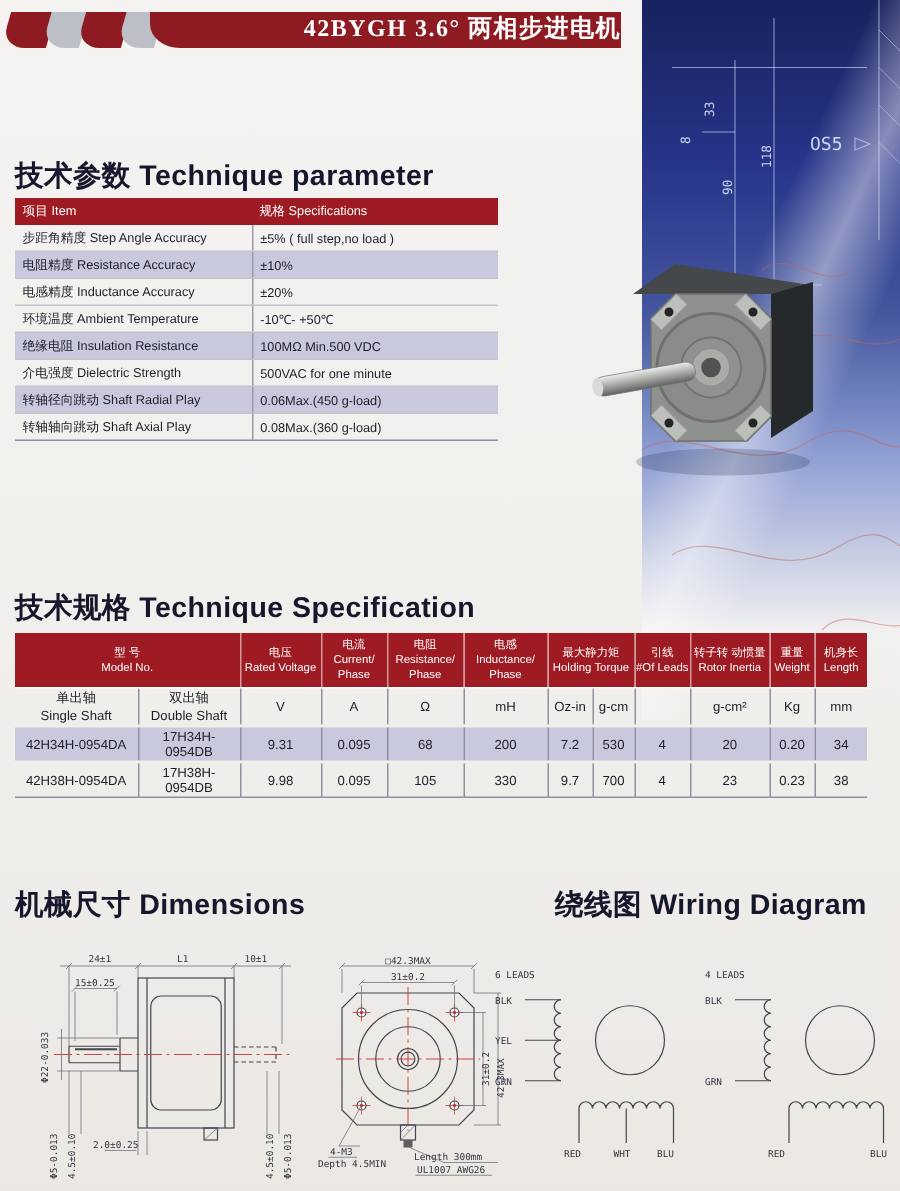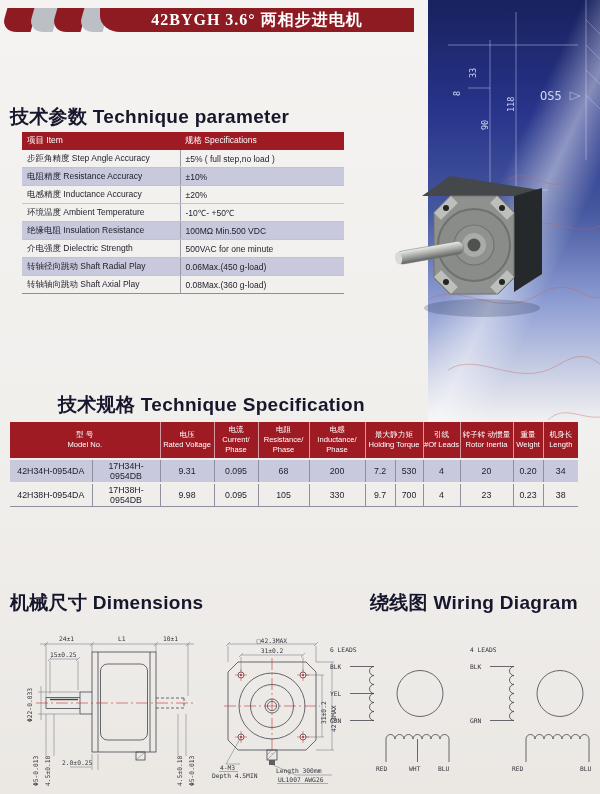--- a/index.html
+++ b/index.html
@@ -9,26 +9,26 @@
   svg{overflow:visible;}
   
   #photo-panel{position:absolute;left:428px;top:0;width:186px;height:480px;
     background:
       linear-gradient(115deg,rgba(255,255,255,0) 38%,rgba(255,255,255,.45) 50%,rgba(255,255,255,0) 62%),
       linear-gradient(180deg,#18225e 0px,#27348a 110px,#45579f 210px,#8c9cd2 300px,rgba(240,243,250,0.3) 420px,rgba(240,243,250,0) 470px);}
   
   #banner{position:absolute;left:0;top:8px;width:414px;height:24px;z-index:3;}
   .stripe{position:absolute;top:0;height:24px;transform:skewX(-16deg);border-bottom-left-radius:16px 14px;}
   #bar{position:absolute;left:100px;top:0;right:0;bottom:0;background:#8e1a22;border-bottom-left-radius:20px 16px;}
-  #bar span{display:block;line-height:23px;text-align:center;color:#fff;font-family:"Liberation Serif",serif;
+  #bar span{display:block;line-height:23px;text-align:right;color:#fff;font-family:"Liberation Serif",serif;
     font-weight:bold;font-size:16px;letter-spacing:1px;}
   
   .h2{position:absolute;font-weight:bold;font-size:19px;color:#16162c;letter-spacing:.3px;z-index:3;}
   
-  #t1{position:absolute;left:22px;top:132px;width:322px;border-collapse:collapse;table-layout:fixed;z-index:3;}
+  #t1{position:absolute;left:10px;top:132px;width:322px;border-collapse:collapse;table-layout:fixed;z-index:3;}
   #t1 th{background:#9e1b24;color:#fff;font-weight:normal;font-size:8.5px;text-align:left;padding:3px 5px;height:12px;}
   #t1 td{font-size:8.5px;color:#1d1d28;padding:2px 5px;height:13px;border-bottom:1px solid #c3c3cc;}
   #t1 td:first-child{border-right:1px solid #9a9aa8;}
   #t1 tr.lav td{background:#c8c9dd;}
   #t1 tr:last-child td{border-bottom:1px solid #8d8d9c;}
   
   #t2{position:absolute;left:10px;top:422px;width:568px;border-collapse:collapse;table-layout:fixed;z-index:3;
       border-bottom:1.5px solid #8f8f9e;}
   #t2 th{background:#9e1b24;color:#fff;font-weight:normal;font-size:7.6px;line-height:1.3;text-align:center;
       padding:3px 0;border-left:1px solid rgba(255,255,255,.55);border-bottom:1px solid #fff;}
@@ -154,21 +154,21 @@
       <td>转轴径向跳动 Shaft Radial Play</td>
       <td>0.06Max.(450 g-load)</td>
         </tr>
     <tr>
       <td>转轴轴向跳动 Shaft Axial Play</td>
       <td>0.08Max.(360 g-load)</td>
         </tr>
   </tbody>
     </table>
 
-  <div class="h2" style="left:10px;top:392px;margin-left:48px;">技术规格  Technique Specification</div>
+  <div class="h2" style="left:10px;top:392px;">技术规格  Technique Specification</div>
 
   <table id="t2">
     <colgroup>
       <col style="width:82px">
         <col style="width:68px">
         <col style="width:54px">
         <col style="width:44px">
       <col style="width:51px">
         <col style="width:56px">
         <col style="width:30px">
@@ -213,20 +213,40 @@
             <div>Rotor Inertia</div>
           </th>
       <th>
         <div>重量</div>
             <div>Weight</div>
           </th>
       <th>
         <div>机身长</div>
             <div>Length</div>
           </th>
+    </tr>
+    <tr style="font-size:8.3px;">
+      <td>
+        <div>单出轴</div>
+            <div>Single Shaft</div>
+          </td>
+      <td>
+        <div>双出轴</div>
+            <div>Double Shaft</div>
+          </td>
+      <td>V</td>
+      <td>A</td>
+      <td>Ω</td>
+      <td>mH</td>
+      <td>Oz-in</td>
+      <td>g-cm</td>
+      <td></td>
+      <td>g-cm²</td>
+      <td>Kg</td>
+      <td>mm</td>
     </tr>
     <tr class="lav">
       <td>42H34H-0954DA</td>
       <td>17H34H-0954DB</td>
       <td>9.31</td>
       <td>0.095</td>
       <td>68</td>
       <td>200</td>
       <td>7.2</td>
       <td>530</td>

